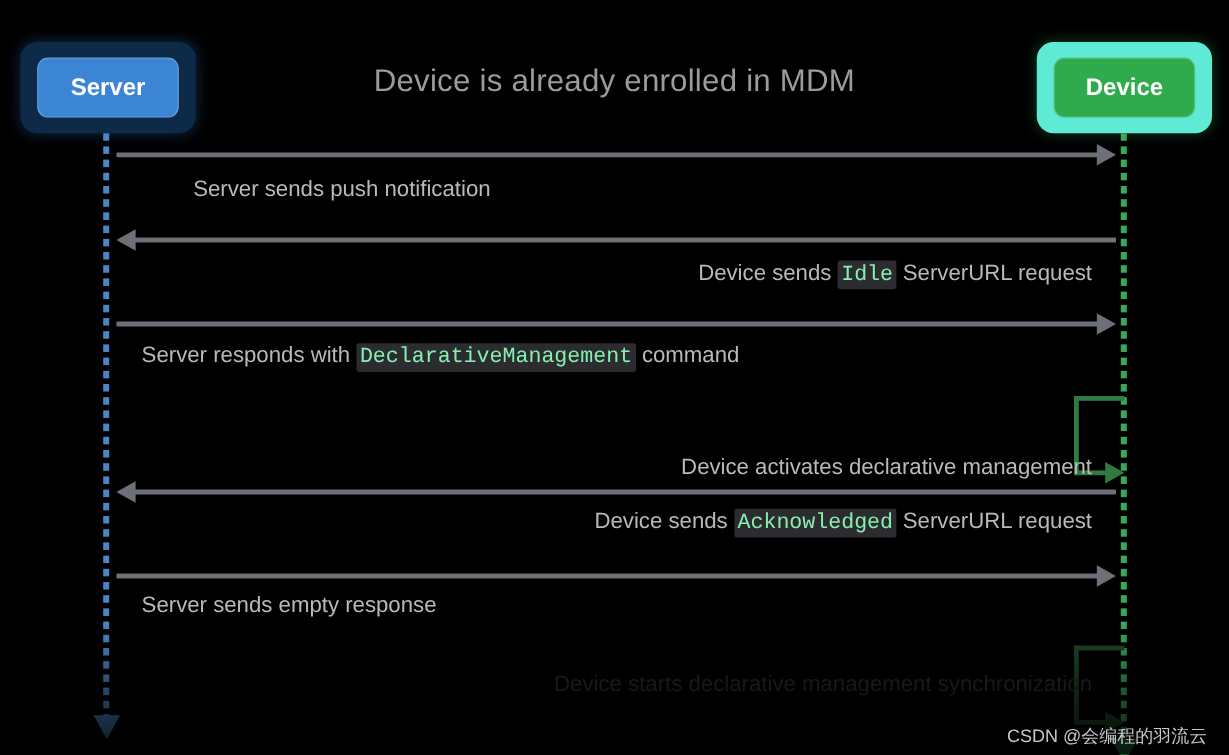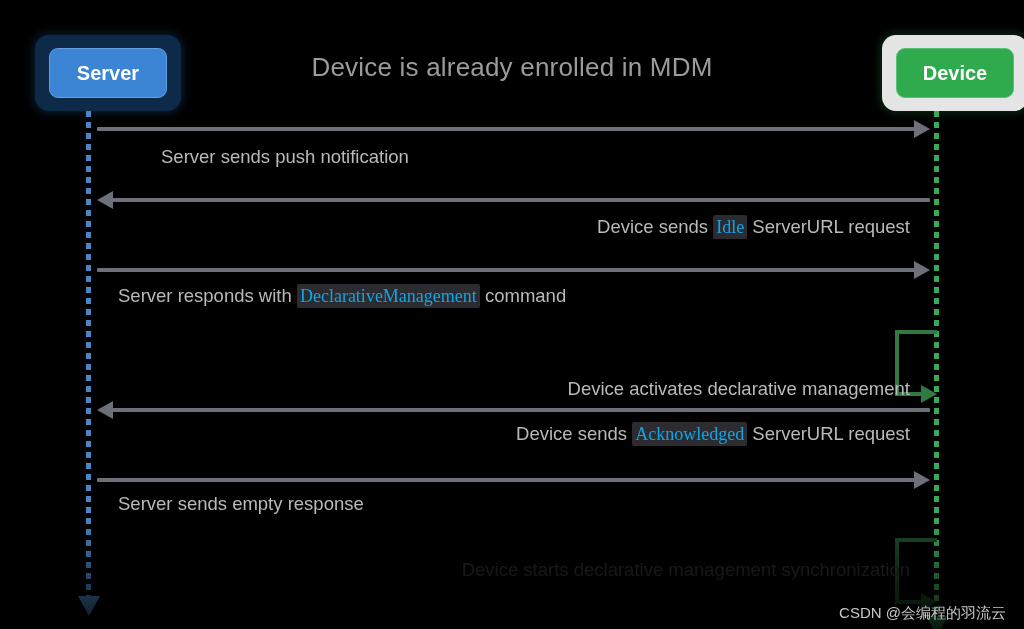--- a/index.html
+++ b/index.html
@@ -33,21 +33,20 @@
   .participant {
     position: absolute;
     top: 35px;
     width: 146px;
     height: 76px;
     border-radius: 14px;
     display: flex;
     align-items: center;
     justify-content: center;
     box-sizing: border-box;
-    margin-left: 18px;
   }
   .participant .inner {
     width: 118px;
     height: 50px;
     border-radius: 9px;
     display: flex;
     align-items: center;
     justify-content: center;
     font-size: 20px;
     font-weight: bold;
@@ -58,21 +57,21 @@
     left: 17px;
     background: #0d2a49;
     box-shadow: 0 0 10px 2px rgba(20,55,95,0.55);
   }
   #participant-server .inner {
     background: #3b85d4;
     border: 1px solid #63a0e0;
   }
   #participant-device {
     left: 864px;
-    background: #e5e5e5;
+    background: #5eead4;
     box-shadow: 0 0 10px 2px rgba(20,80,40,0.55);
     text-align: center;
   }
   #participant-device .inner {
     background: #2fab4d;
     border: 1px solid #57c073;
   }
 
   
   .lifeline {
@@ -133,22 +132,22 @@
     position: absolute;
     font-size: 18.5px;
     color: #b9b9b9;
     white-space: nowrap;
     line-height: 1;
   }
   .msg-label.dim { color: #2a2a2a; }
   .msg-label.right-aligned { text-align: right; }
 
   code.inline-code {
-    font-family: Liberation Serif, serif;
-    color: #0ea5e9;
+    font-family: Liberation Mono, monospace;
+    color: #86efac;
     background: #2c2c30;
     font-size: 18px;
     padding: 2px 3px;
     border-radius: 2px;
   }
 
   
   .self-loop {
     position: absolute;
   }

